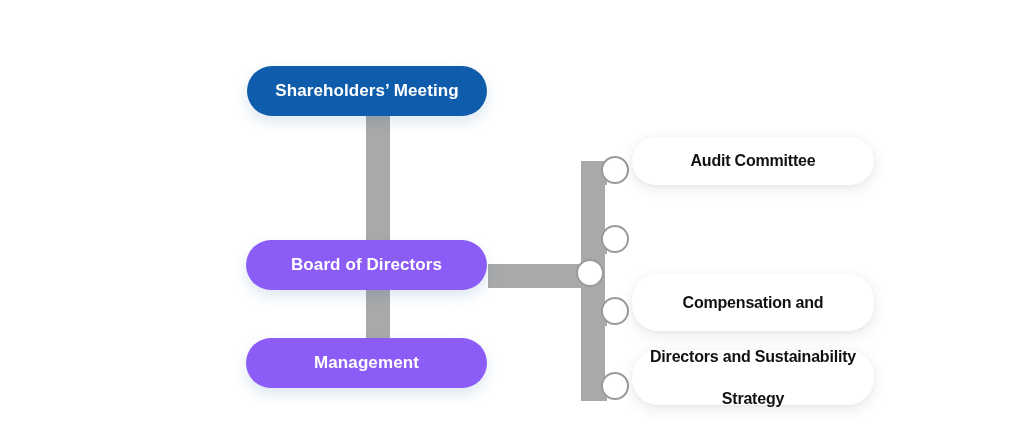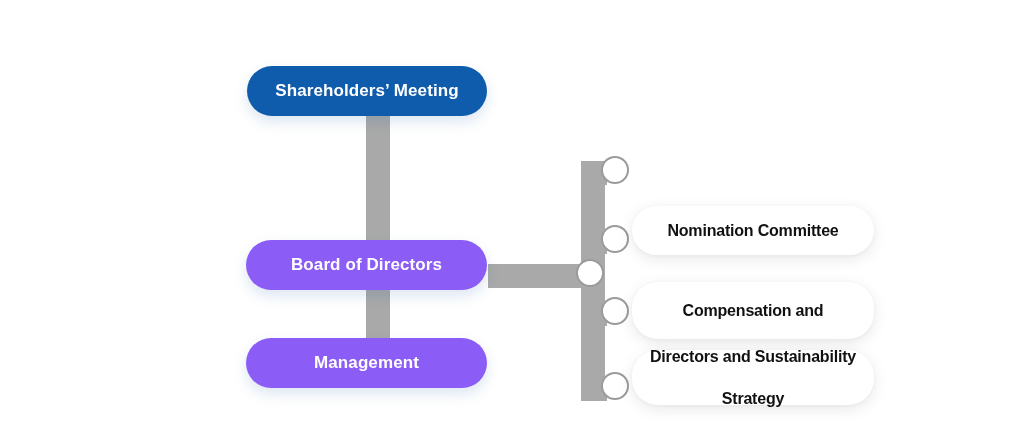--- a/index.html
+++ b/index.html
@@ -96,26 +96,26 @@
   </div>
 
   <div class="node blue" style="left:222px; top:216px;">
     <span>Board of Directors</span>
   </div>
 
   <div class="node blue" style="left:222px; top:314px;">
     <span>Management</span>
   </div>
 
-
-  <div class="committee" style="top:182px; height:49px;">
-    <span class="ln">Nomination Committee</span>
+  <div class="committee" style="top:113px; height:48px;">
+    <span class="ln">Audit Committee</span>
   </div>
 
-  <div class="committee" style="top:258px; height:57px;gap:12px;">
+
+  <div class="committee" style="top:250px; height:57px;gap:12px;">
     <span class="ln">Compensation and</span>
   </div>
 
   <div class="committee" style="top:326px; height:55px;">
     <span class="ln">Directors and Sustainability</span>
     <span class="ln">Strategy</span>
   </div>
 
 </div>
 

